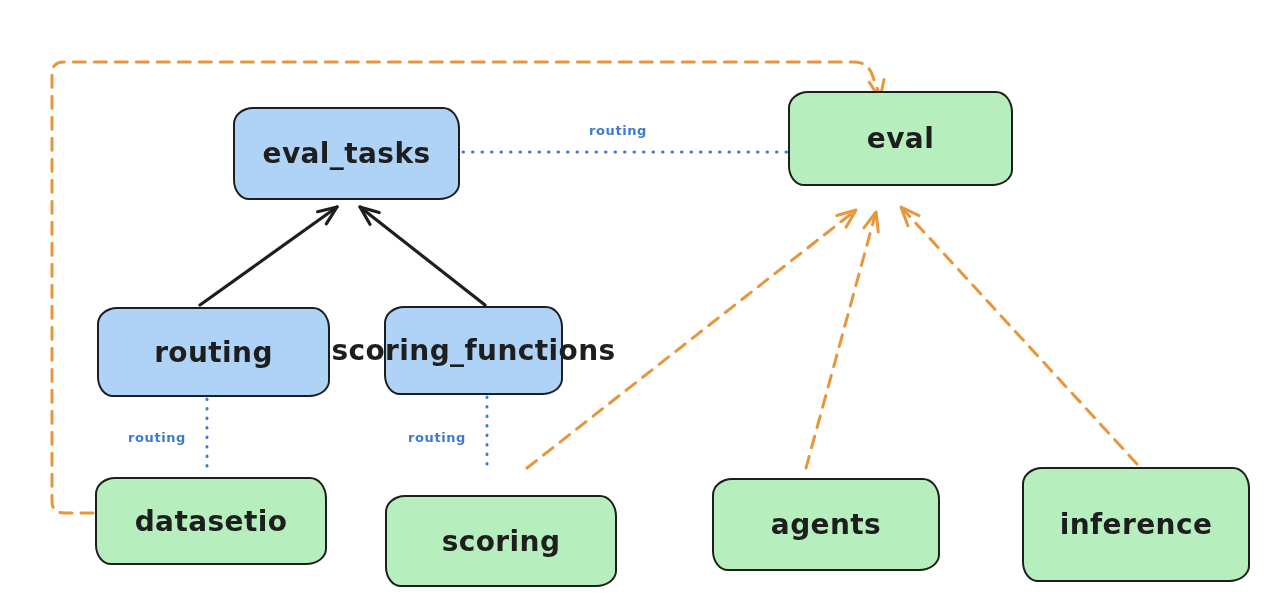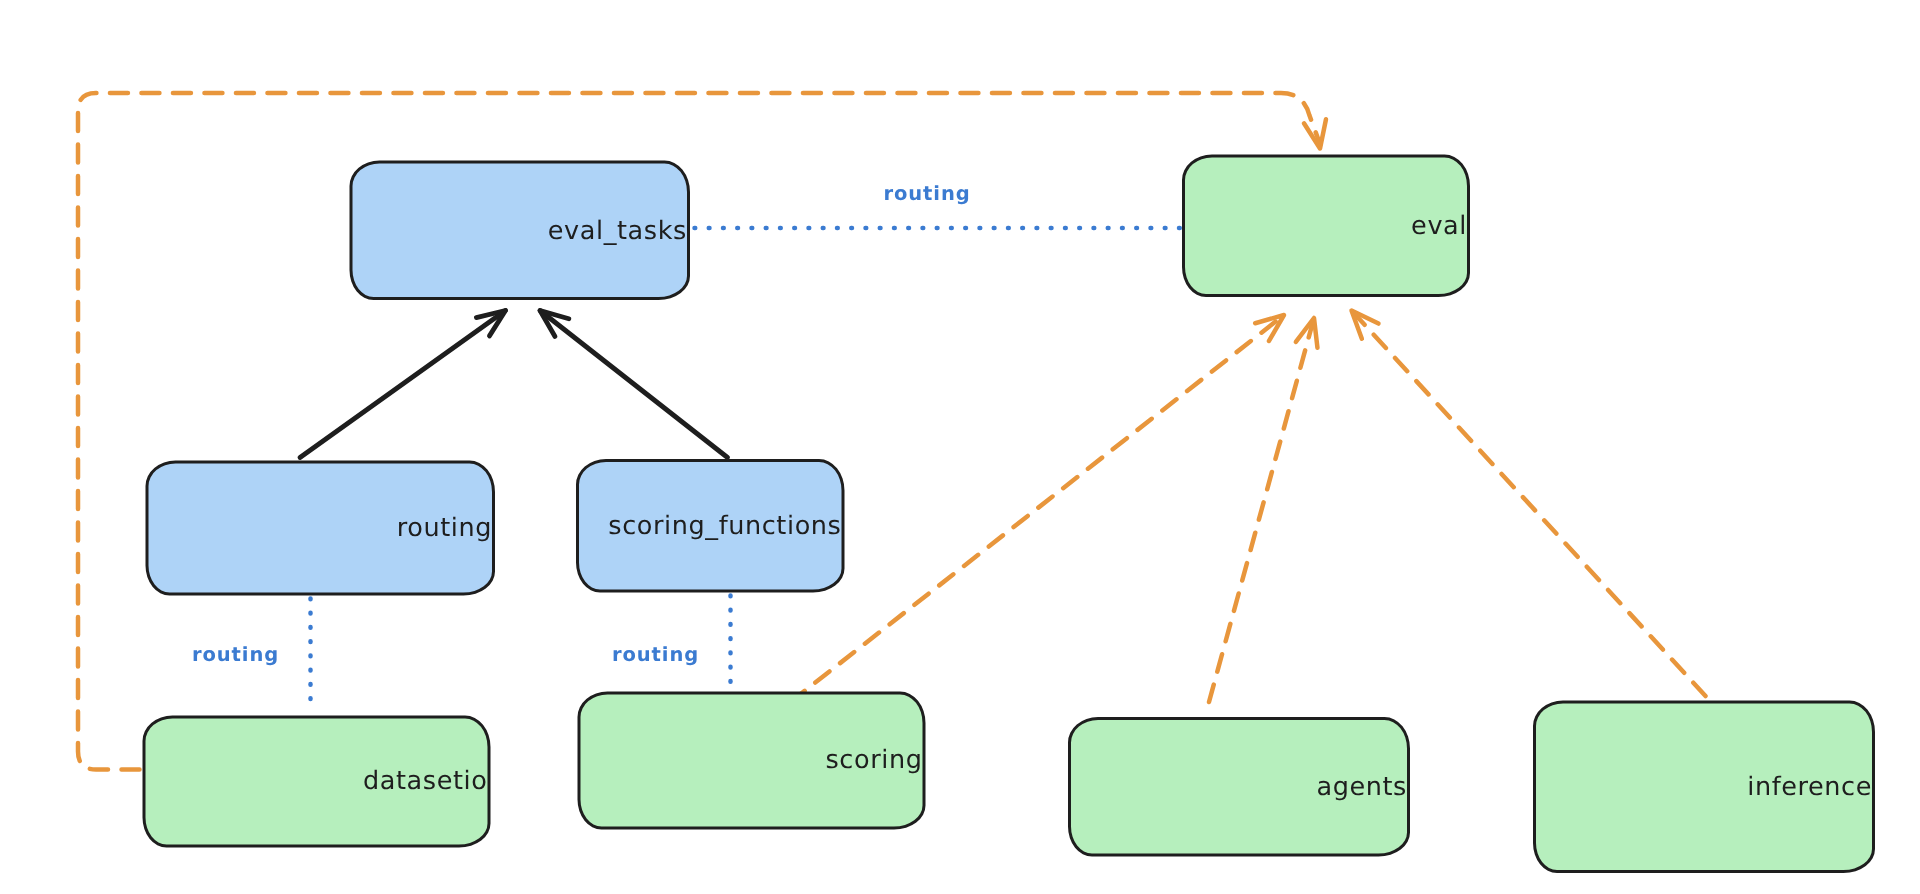--- a/index.html
+++ b/index.html
@@ -46,26 +46,27 @@
   g.dashed path.head {
     stroke-dasharray: none;
   }
   
   .node {
     position: absolute;
     box-sizing: border-box;
     border: 2.6px solid var(--stroke, #1e1e1e);
     display: flex;
     align-items: center;
-    justify-content: flex-end;
+    justify-content: center;
     color: var(--stroke, #1e1e1e);
-    font-size: 17px;
+    font-size: 28px;
     letter-spacing: 0.4px;
     border-radius: 20px 17px 21px 16px / 17px 21px 16px 20px;
     cursor: pointer;
+    font-weight: bold;
   }
   .node.api { background: var(--api-fill, #aed3f7); }
   .node.provider { background: var(--provider-fill, #b6efbd); }
   .node span { pointer-events: none; }
   
   .edge-label {
     position: absolute;
     transform: translate(-50%, -50%);
     color: var(--routing-line, #3b7bd1);
     font-weight: bold;
@@ -121,37 +122,37 @@
     <g class="dashed">
       <path d="M1137,464 L901,207"></path>
       <path class="head" d="M907.9,225.8 L901,207 L919,215.7"></path>
     </g>
   </svg>
 
   <div class="node api" style="left:233px; top:107px; width:227px; height:93px">
     <span>eval_tasks</span>
   </div>
 
-  <div class="node provider" style="left:788px; top:103px; width:192px; height:95px">
+  <div class="node provider" style="left:788px; top:91px; width:225px; height:95px">
     <span>eval</span>
   </div>
 
   <div class="node api" style="left:97px; top:307px; width:233px; height:90px">
     <span>routing</span>
   </div>
 
   <div class="node api" style="left:384px; top:306px; width:179px; height:89px">
     <span>scoring_functions</span>
   </div>
 
   <div class="node provider" style="left:95px; top:477px; width:232px; height:88px">
     <span>datasetio</span>
   </div>
 
-  <div class="node provider" style="left:385px; top:461px; width:232px; height:92px">
+  <div class="node provider" style="left:385px; top:495px; width:232px; height:92px">
     <span>scoring</span>
   </div>
 
   <div class="node provider" style="left:712px; top:478px; width:228px; height:93px">
     <span>agents</span>
   </div>
 
   <div class="node provider" style="left:1022px; top:467px; width:228px; height:115px">
     <span>inference</span>
   </div>

